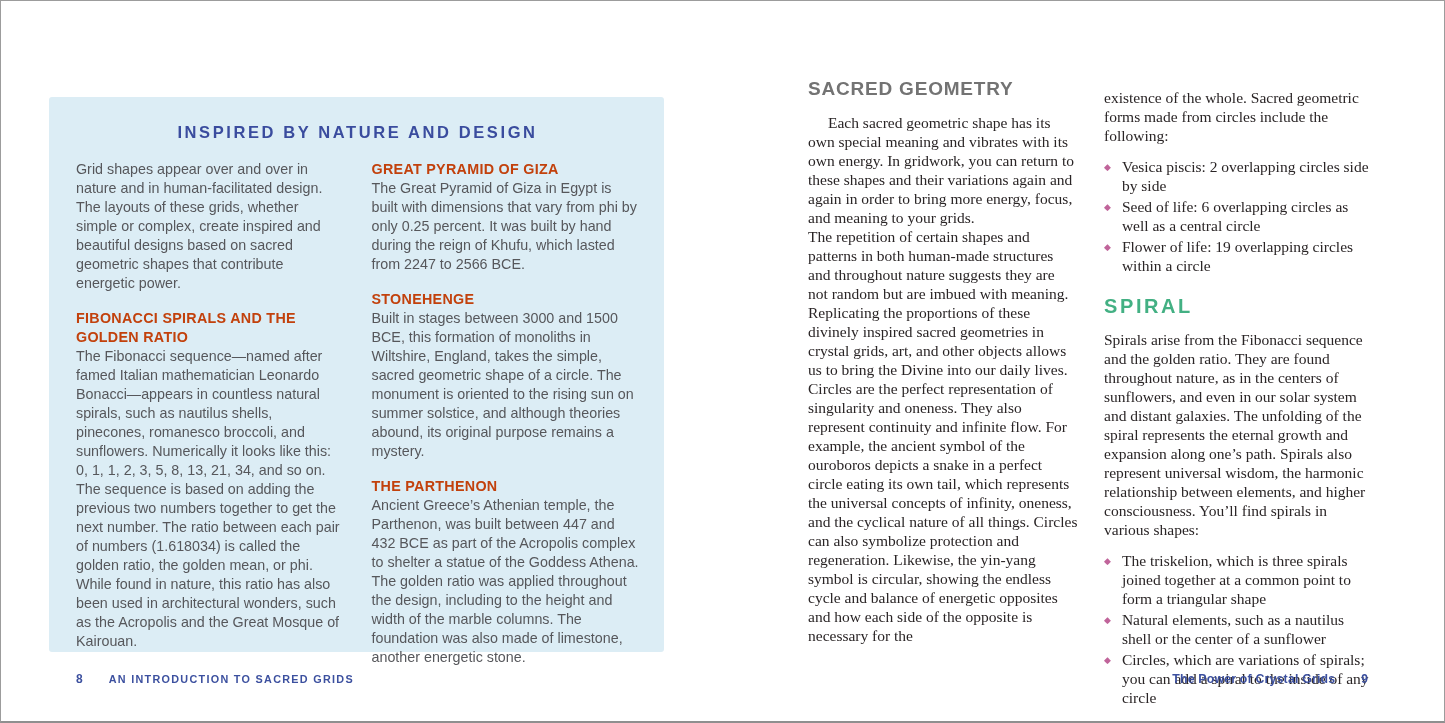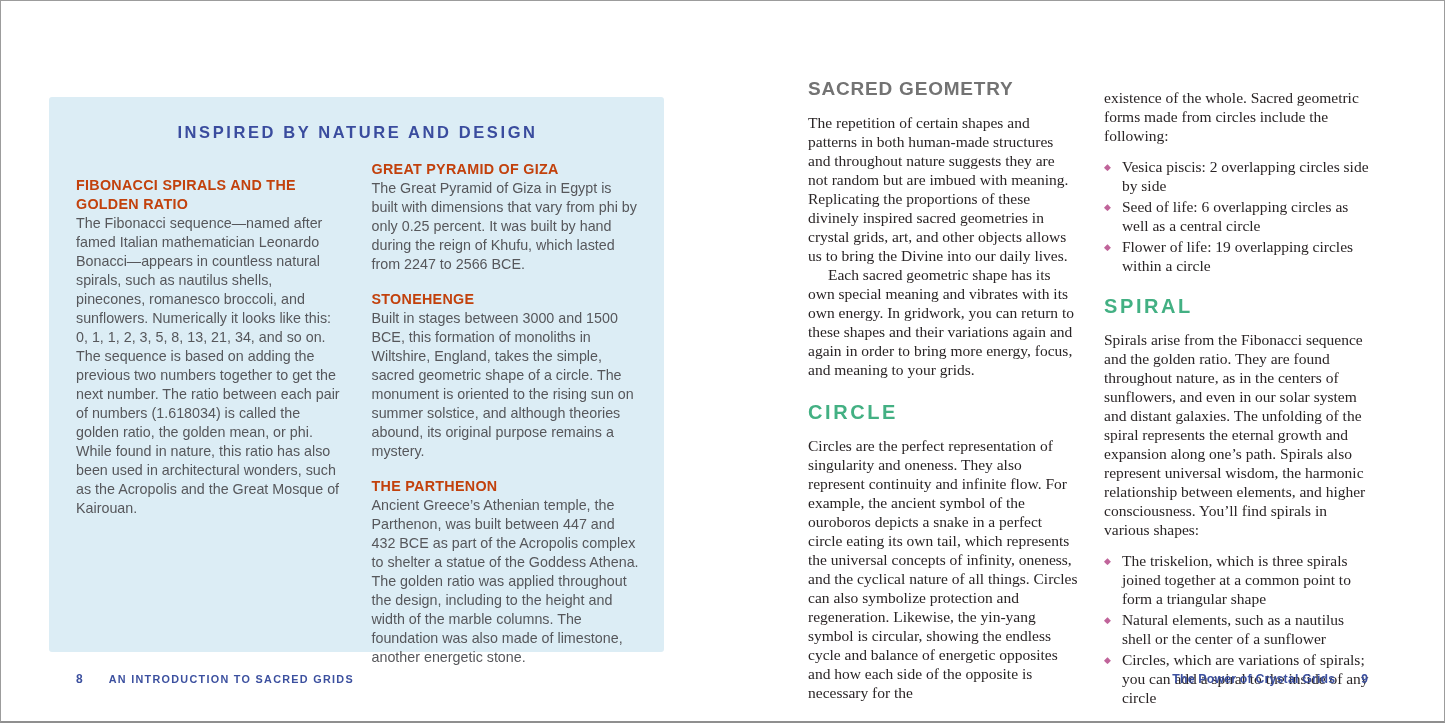--- a/index.html
+++ b/index.html
@@ -147,39 +147,39 @@
 </style>
 </head>
 <body>
 
 <div class="spread">
 
   <div class="info-box">
     <div class="box-title">INSPIRED BY NATURE AND DESIGN</div>
     <div class="box-cols">
       <div class="box-col">
+        <p class="box-body">Grid shapes appear over and over in nature and in human-facilitated design. The layouts of these grids, whether simple or complex, create inspired and beautiful designs based on sacred geometric shapes that contribute energetic power.</p>
         <p class="box-subhead">FIBONACCI SPIRALS AND THE GOLDEN RATIO</p>
         <p class="box-body">The Fibonacci sequence—named after famed Italian mathematician Leonardo Bonacci—appears in countless natural spirals, such as nautilus shells, pinecones, romanesco broccoli, and sunflowers. Numerically it looks like this: 0, 1, 1, 2, 3, 5, 8, 13, 21, 34, and so on. The sequence is based on adding the previous two numbers together to get the next number. The ratio between each pair of numbers (1.618034) is called the golden ratio, the golden mean, or phi. While found in nature, this ratio has also been used in architectural wonders, such as the Acropolis and the Great Mosque of Kairouan.</p>
       </div>
       <div class="box-col">
         <p class="box-subhead first">GREAT PYRAMID OF GIZA</p>
         <p class="box-body">The Great Pyramid of Giza in Egypt is built with dimensions that vary from phi by only 0.25 percent. It was built by hand during the reign of Khufu, which lasted from 2247 to 2566 BCE.</p>
         <p class="box-subhead">STONEHENGE</p>
         <p class="box-body">Built in stages between 3000 and 1500 BCE, this formation of monoliths in Wiltshire, England, takes the simple, sacred geometric shape of a circle. The monument is oriented to the rising sun on summer solstice, and although theories abound, its original purpose remains a mystery.</p>
         <p class="box-subhead">THE PARTHENON</p>
         <p class="box-body">Ancient Greece’s Athenian temple, the Parthenon, was built between 447 and 432 BCE as part of the Acropolis complex to shelter a statue of the Goddess Athena. The golden ratio was applied throughout the design, including to the height and width of the marble columns. The foundation was also made of limestone, another energetic stone.</p>
       </div>
     </div>
   </div>
 
   <div class="rp-col rp-col-left">
     <h1 class="sacred-heading">SACRED GEOMETRY</h1>
+    <p class="rp-para indented">Each sacred geometric shape has its own special meaning and vibrates with its own energy. In gridwork, you can return to these shapes and their variations again and again in order to bring more energy, focus, and meaning to your grids.</p>
     <p class="rp-para">The repetition of certain shapes and patterns in both human-made structures and throughout nature suggests they are not random but are imbued with meaning. Replicating the proportions of these divinely inspired sacred geometries in crystal grids, art, and other objects allows us to bring the Divine into our daily lives.</p>
-    <p class="rp-para indented">Each sacred geometric shape has its own special meaning and vibrates with its own energy. In gridwork, you can return to these shapes and their variations again and again in order to bring more energy, focus, and meaning to your grids.</p>
-    <h2 class="green-heading">CIRCLE</h2>
     <p class="rp-para">Circles are the perfect representation of singularity and oneness. They also represent continuity and infinite flow. For example, the ancient symbol of the ouroboros depicts a snake in a perfect circle eating its own tail, which represents the universal concepts of infinity, oneness, and the cyclical nature of all things. Circles can also symbolize protection and regeneration. Likewise, the yin-yang symbol is circular, showing the endless cycle and balance of energetic opposites and how each side of the opposite is necessary for the</p>
   </div>
 
   <div class="rp-col rp-col-right">
     <p class="rp-para">existence of the whole. Sacred geometric forms made from circles include the following:</p>
     <ul class="bullet-list">
       <li class="bullet-item">
         <span class="diamond">◆</span>
         <span class="bullet-text">Vesica piscis: 2 overlapping circles side by side</span>
       </li>

